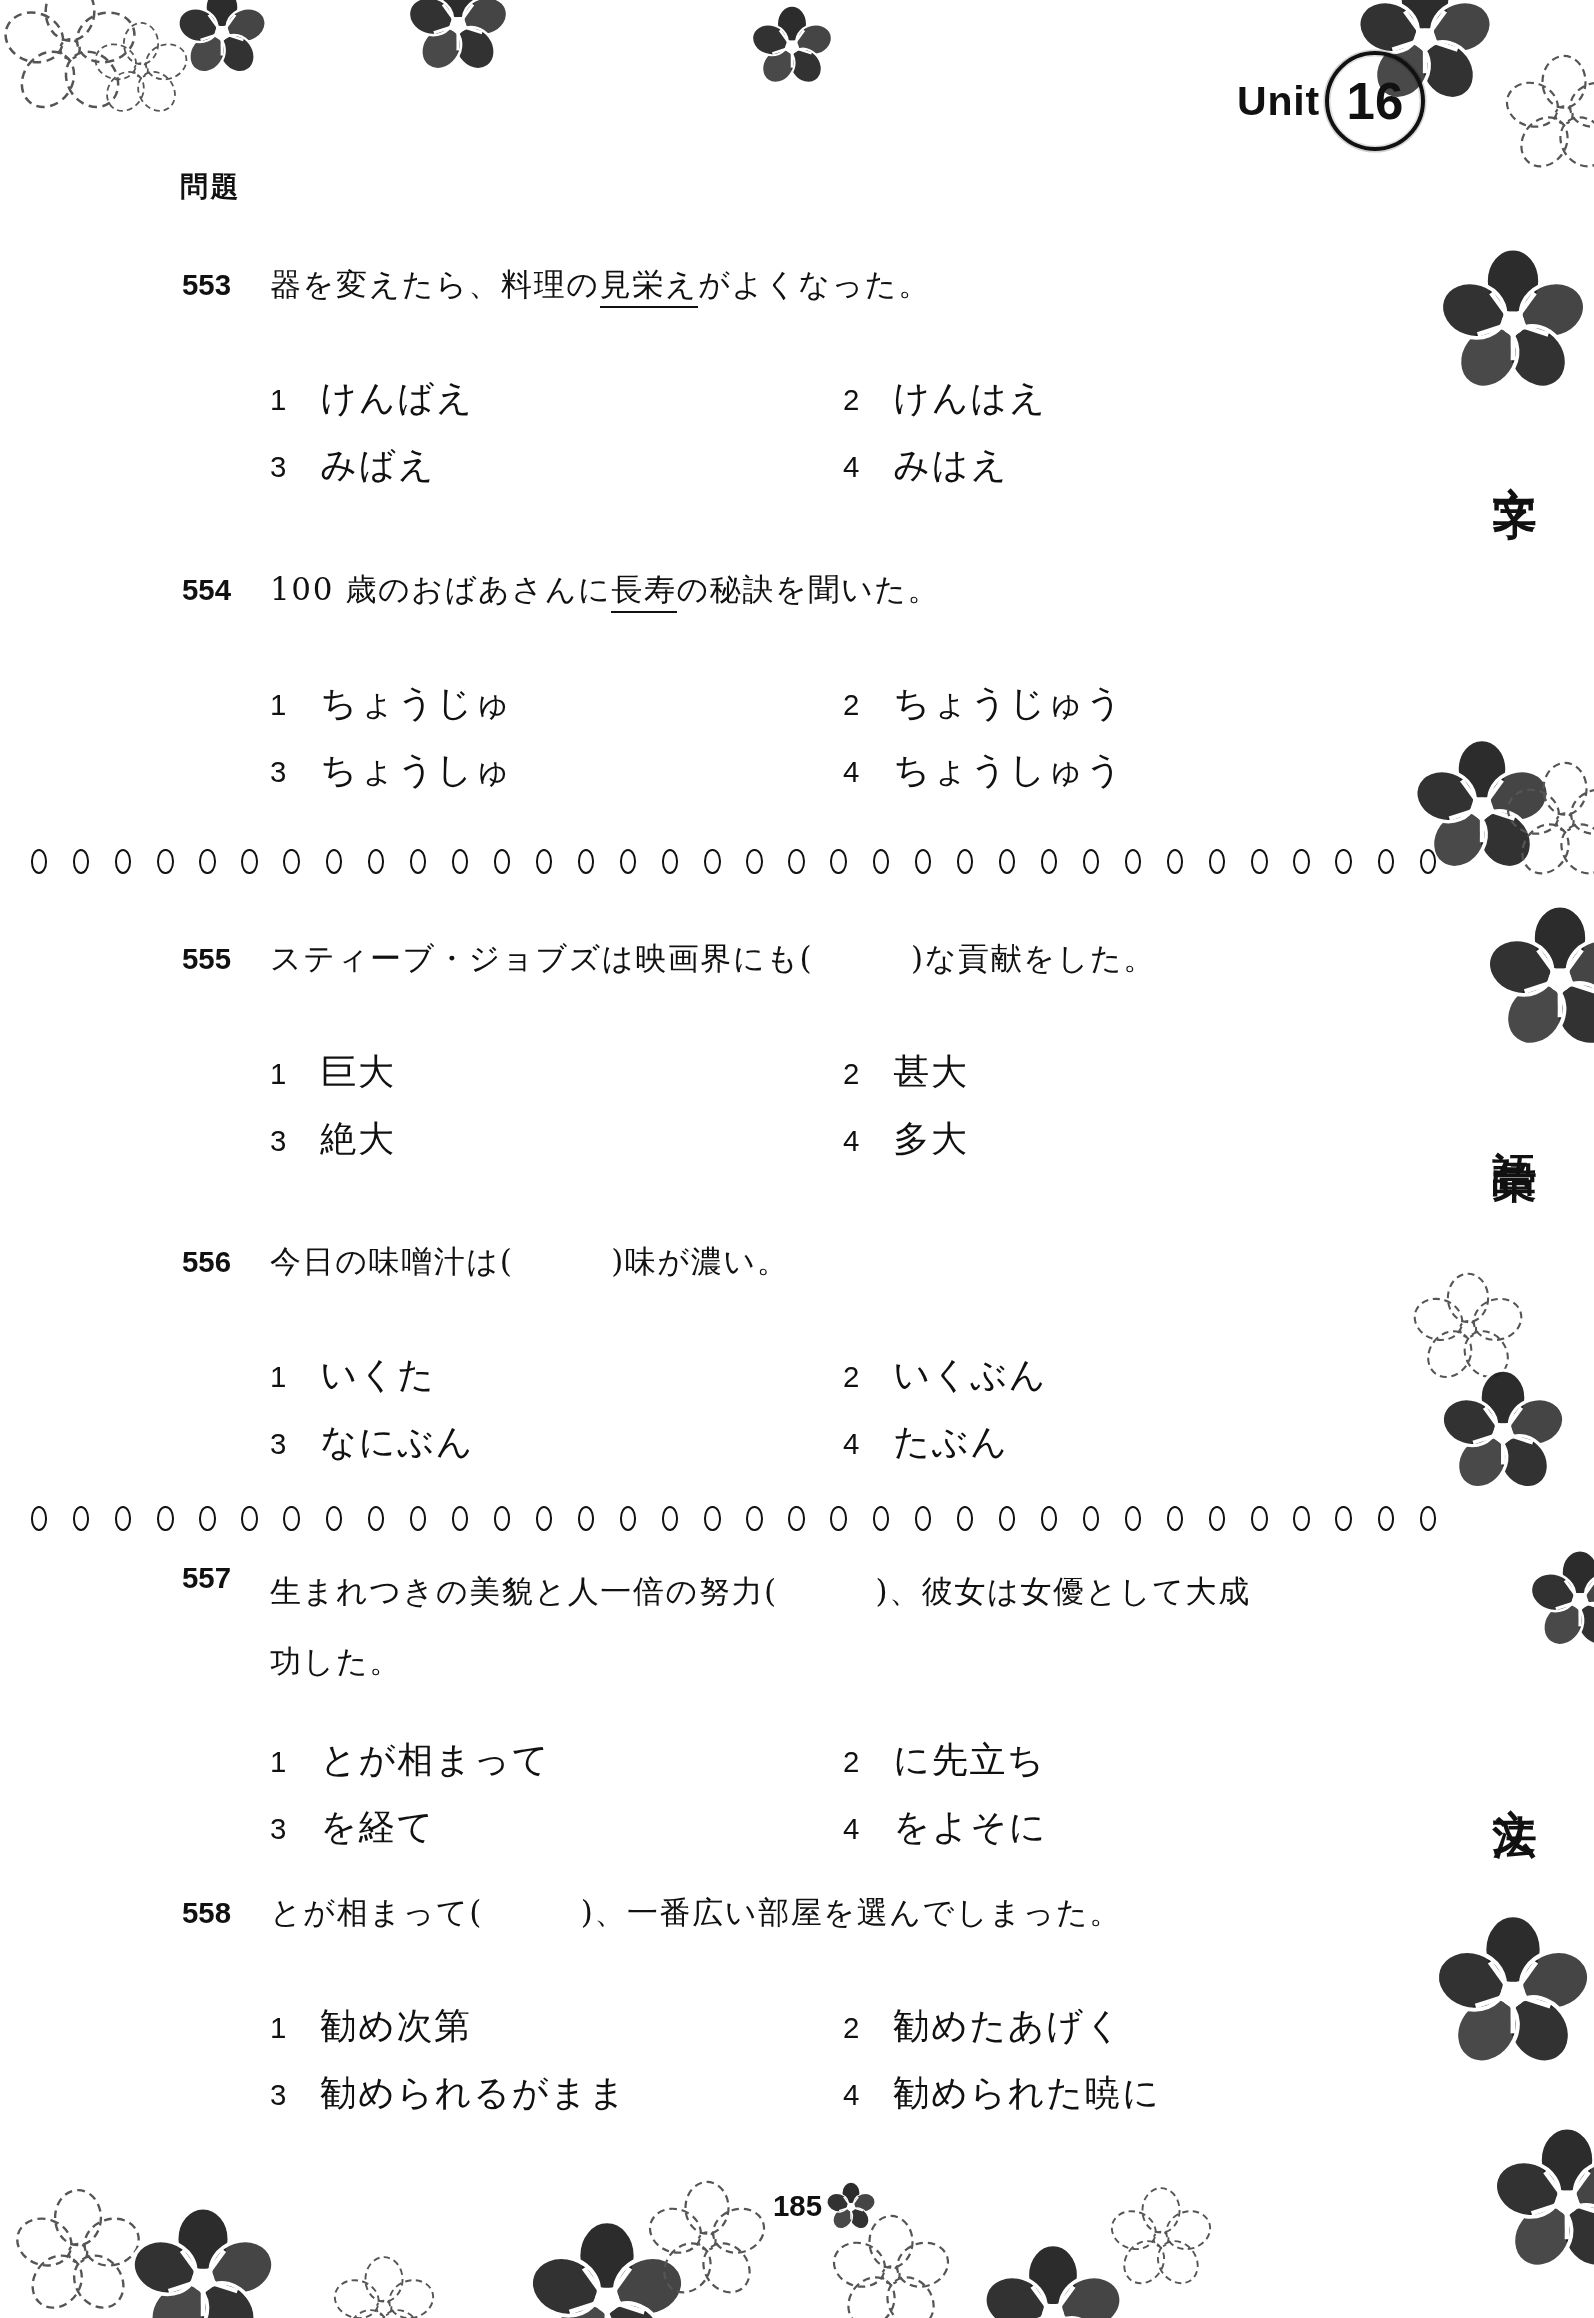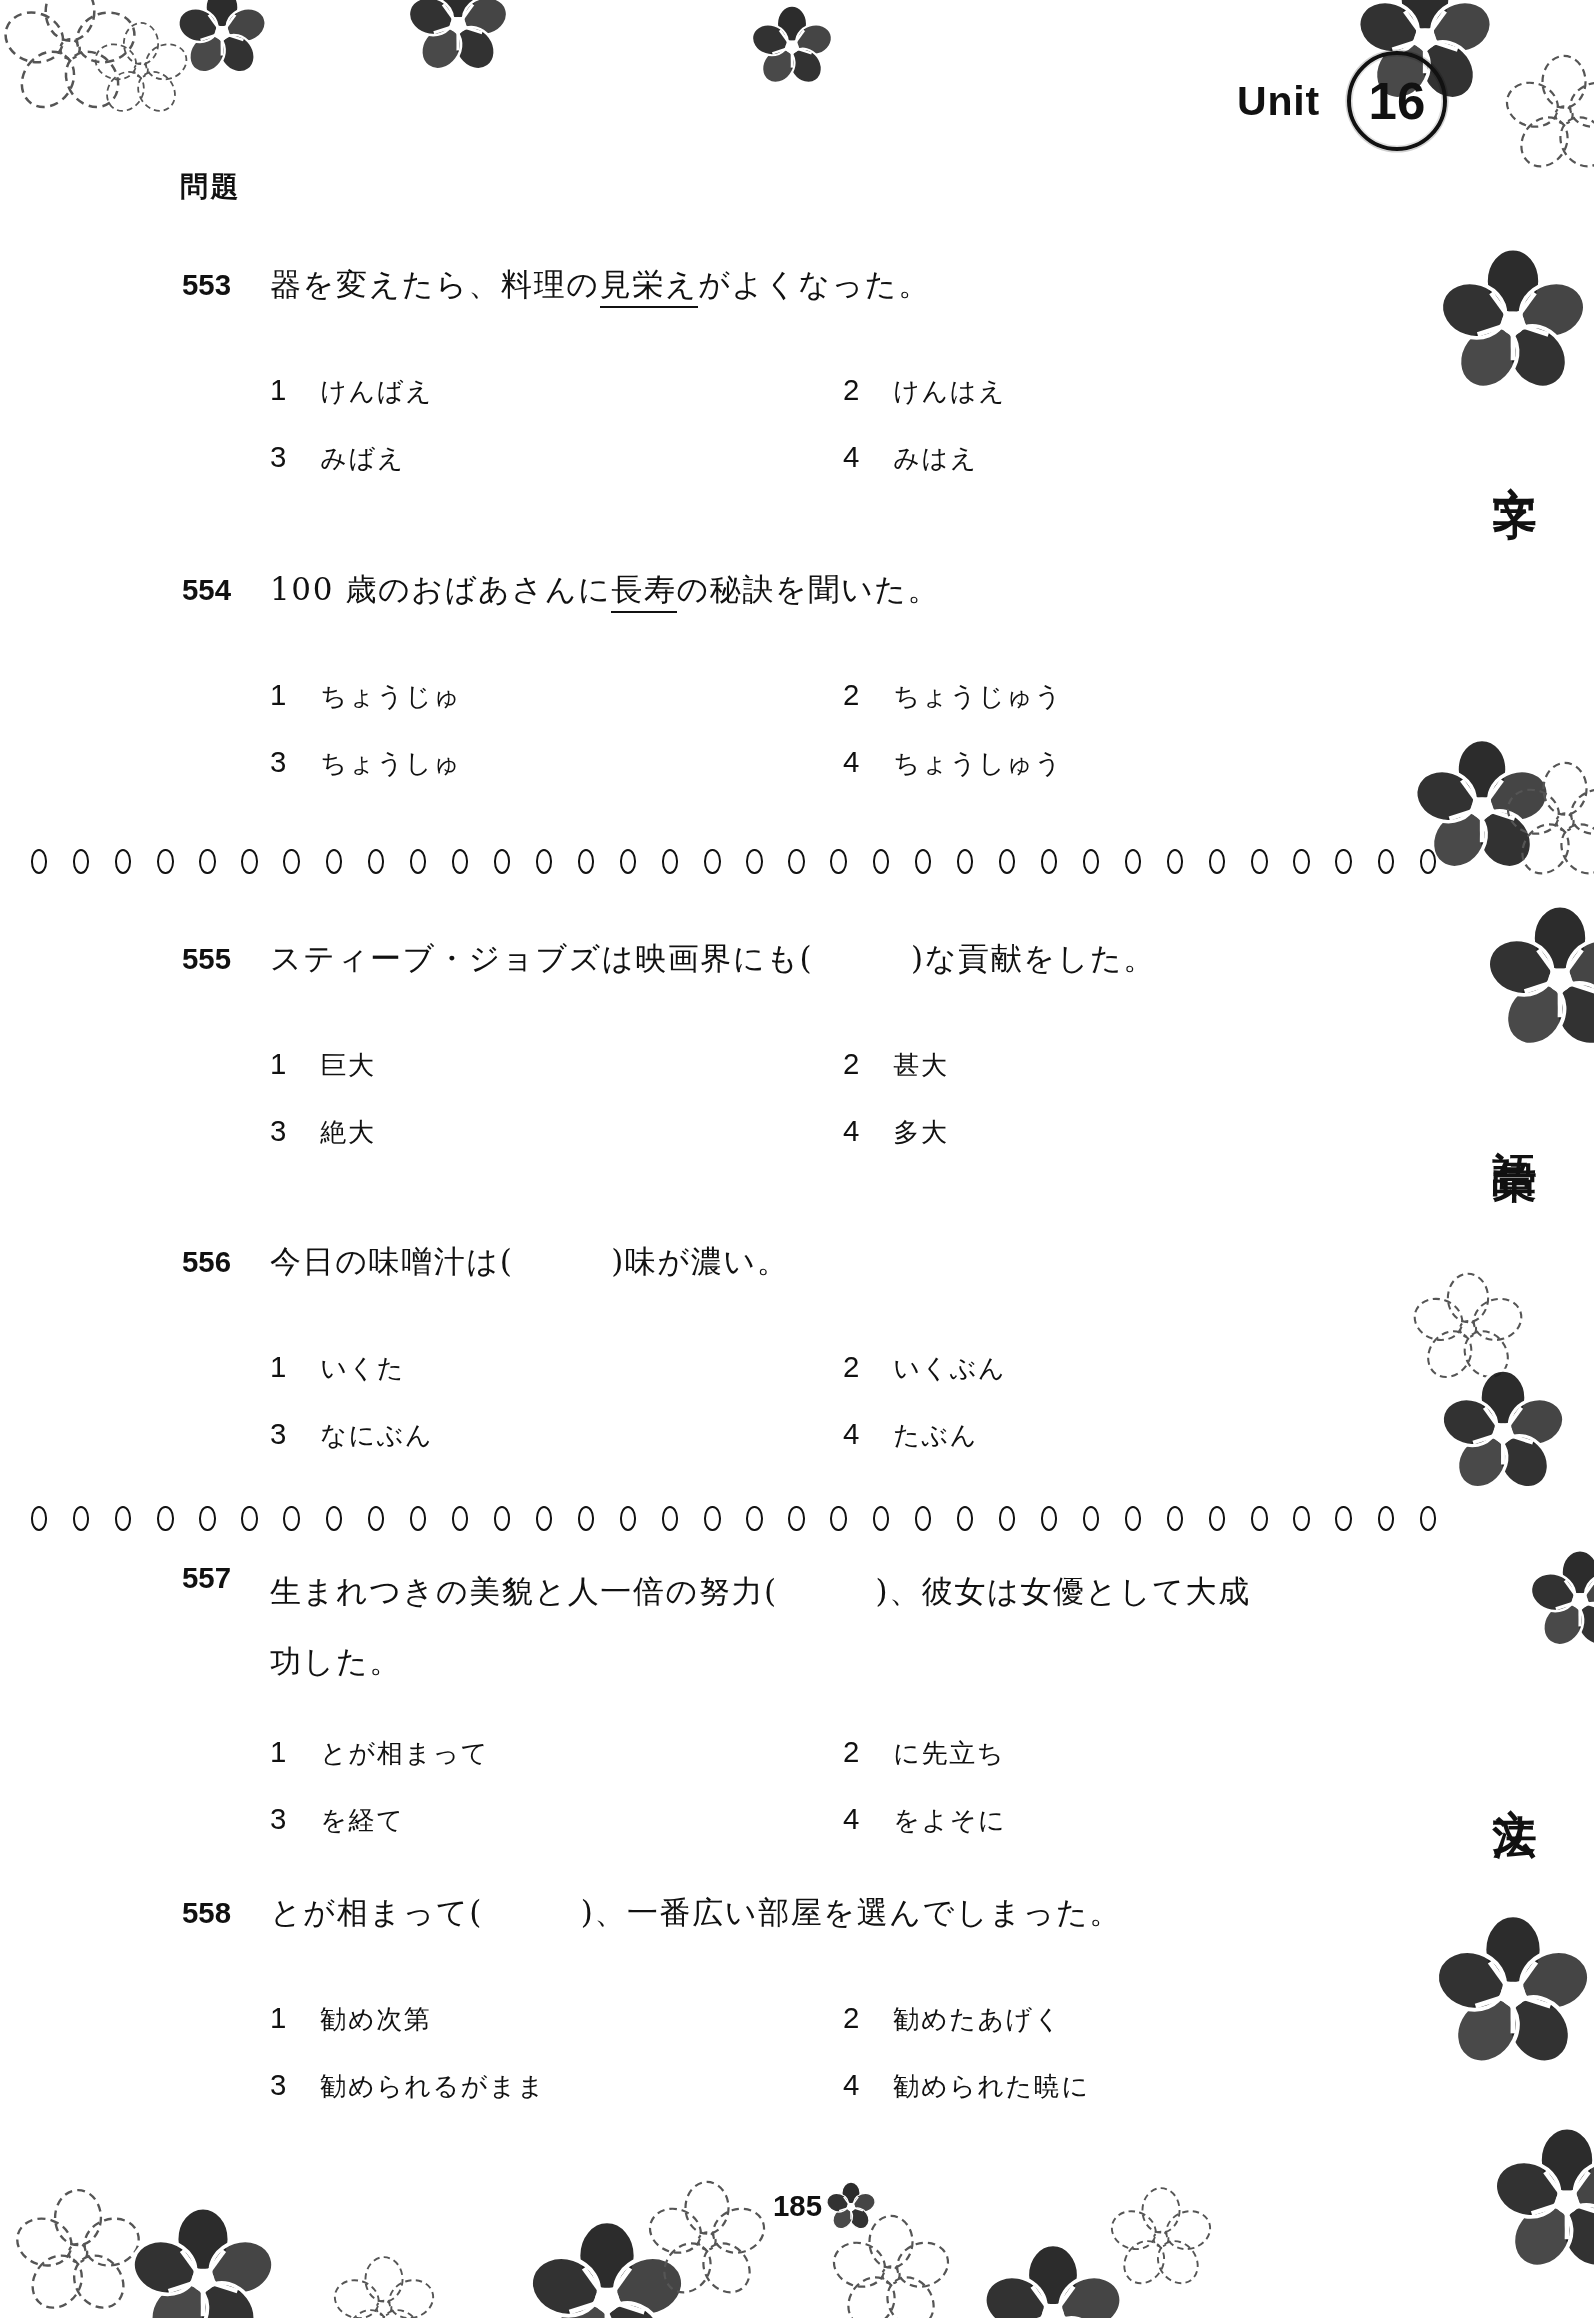--- a/index.html
+++ b/index.html
@@ -5,21 +5,21 @@
   html,body{margin:0;padding:0;background:#e8e8e8;}
   .page{
     position:relative;
     width:1594px;height:2319px;
     background:#ffffff;
     overflow:hidden;
     color:#111;
     font-family:"DejaVu Serif","Liberation Serif",serif;
   }
   
-  .unit-header{position:absolute;top:51px;left:1237px;display:flex;align-items:center;gap:27px;}
+  .unit-header{position:absolute;top:51px;left:1237px;display:flex;align-items:center;gap:5px;}
   .unit-word{
     font-family:"Liberation Sans","DejaVu Sans",sans-serif;
     font-weight:800;font-size:41px;letter-spacing:0.8px;line-height:95px;
   }
   .unit-badge{
     width:92px;height:92px;border:4.9px solid #111;border-radius:50%;
     display:flex;align-items:center;justify-content:center;
     box-shadow:0 0 0 1.6px rgba(0,0,0,.18), inset 0 0 0 1.6px rgba(0,0,0,.12);
   }
   .unit-number{
@@ -47,21 +47,21 @@
   .q557 .q-text{line-height:70px;}
   .q557 .opts{margin-top:0;}
   .opts{margin-top:28px;margin-left:88px;}
   .opt-row{display:flex;height:67px;align-items:flex-start;}
   .opt{display:flex;align-items:baseline;gap:34px;}
   .opt.col1{flex:0 0 573px;}
   .opt-num{
     font-family:"Liberation Sans","DejaVu Sans",sans-serif;
     font-weight:400;font-size:29.4px;
   }
-  .opt-text{font-size:26px;letter-spacing:1.6px;margin-top:40px;}
+  .opt-text{font-size:36px;letter-spacing:1.6px;margin-top:40px;}
   
   .dotline{
     position:absolute;left:31px;width:1405px;height:23px;
     display:flex;justify-content:space-between;align-items:center;
   }
   .dot{
     display:block;width:12.3px;height:20.4px;
     border:2px solid #111;border-radius:50%;
     background:#fff;
   }

